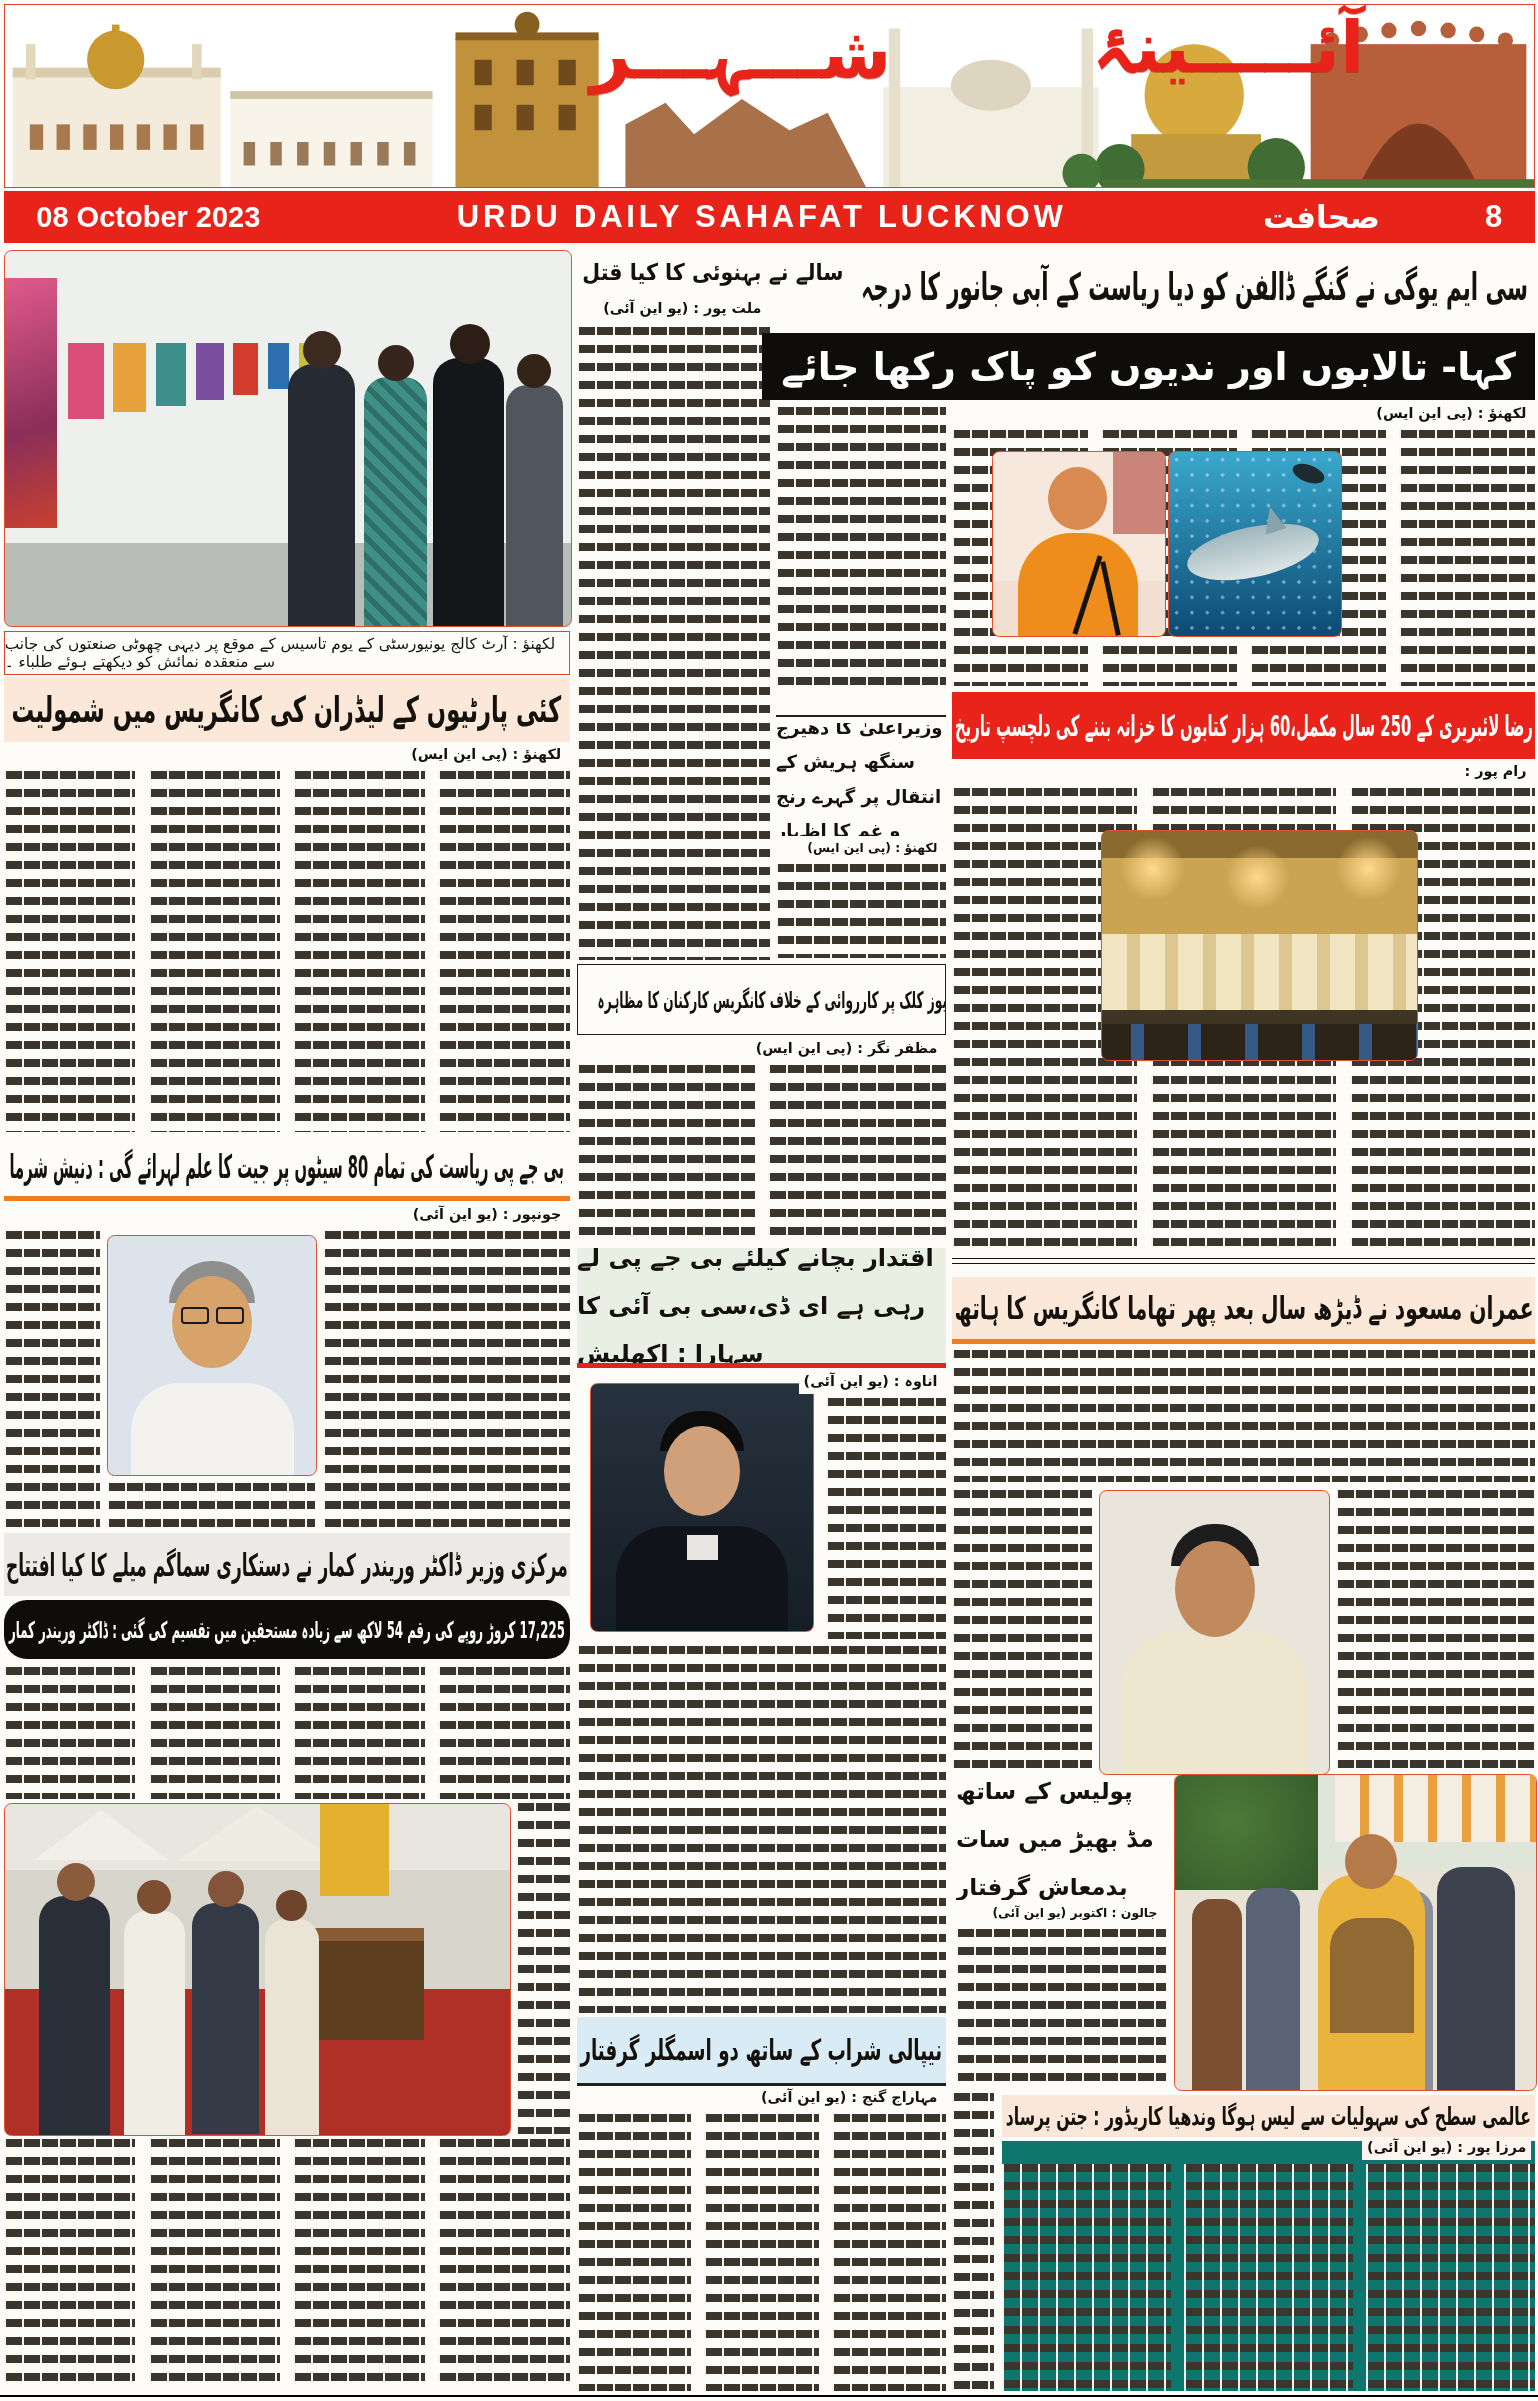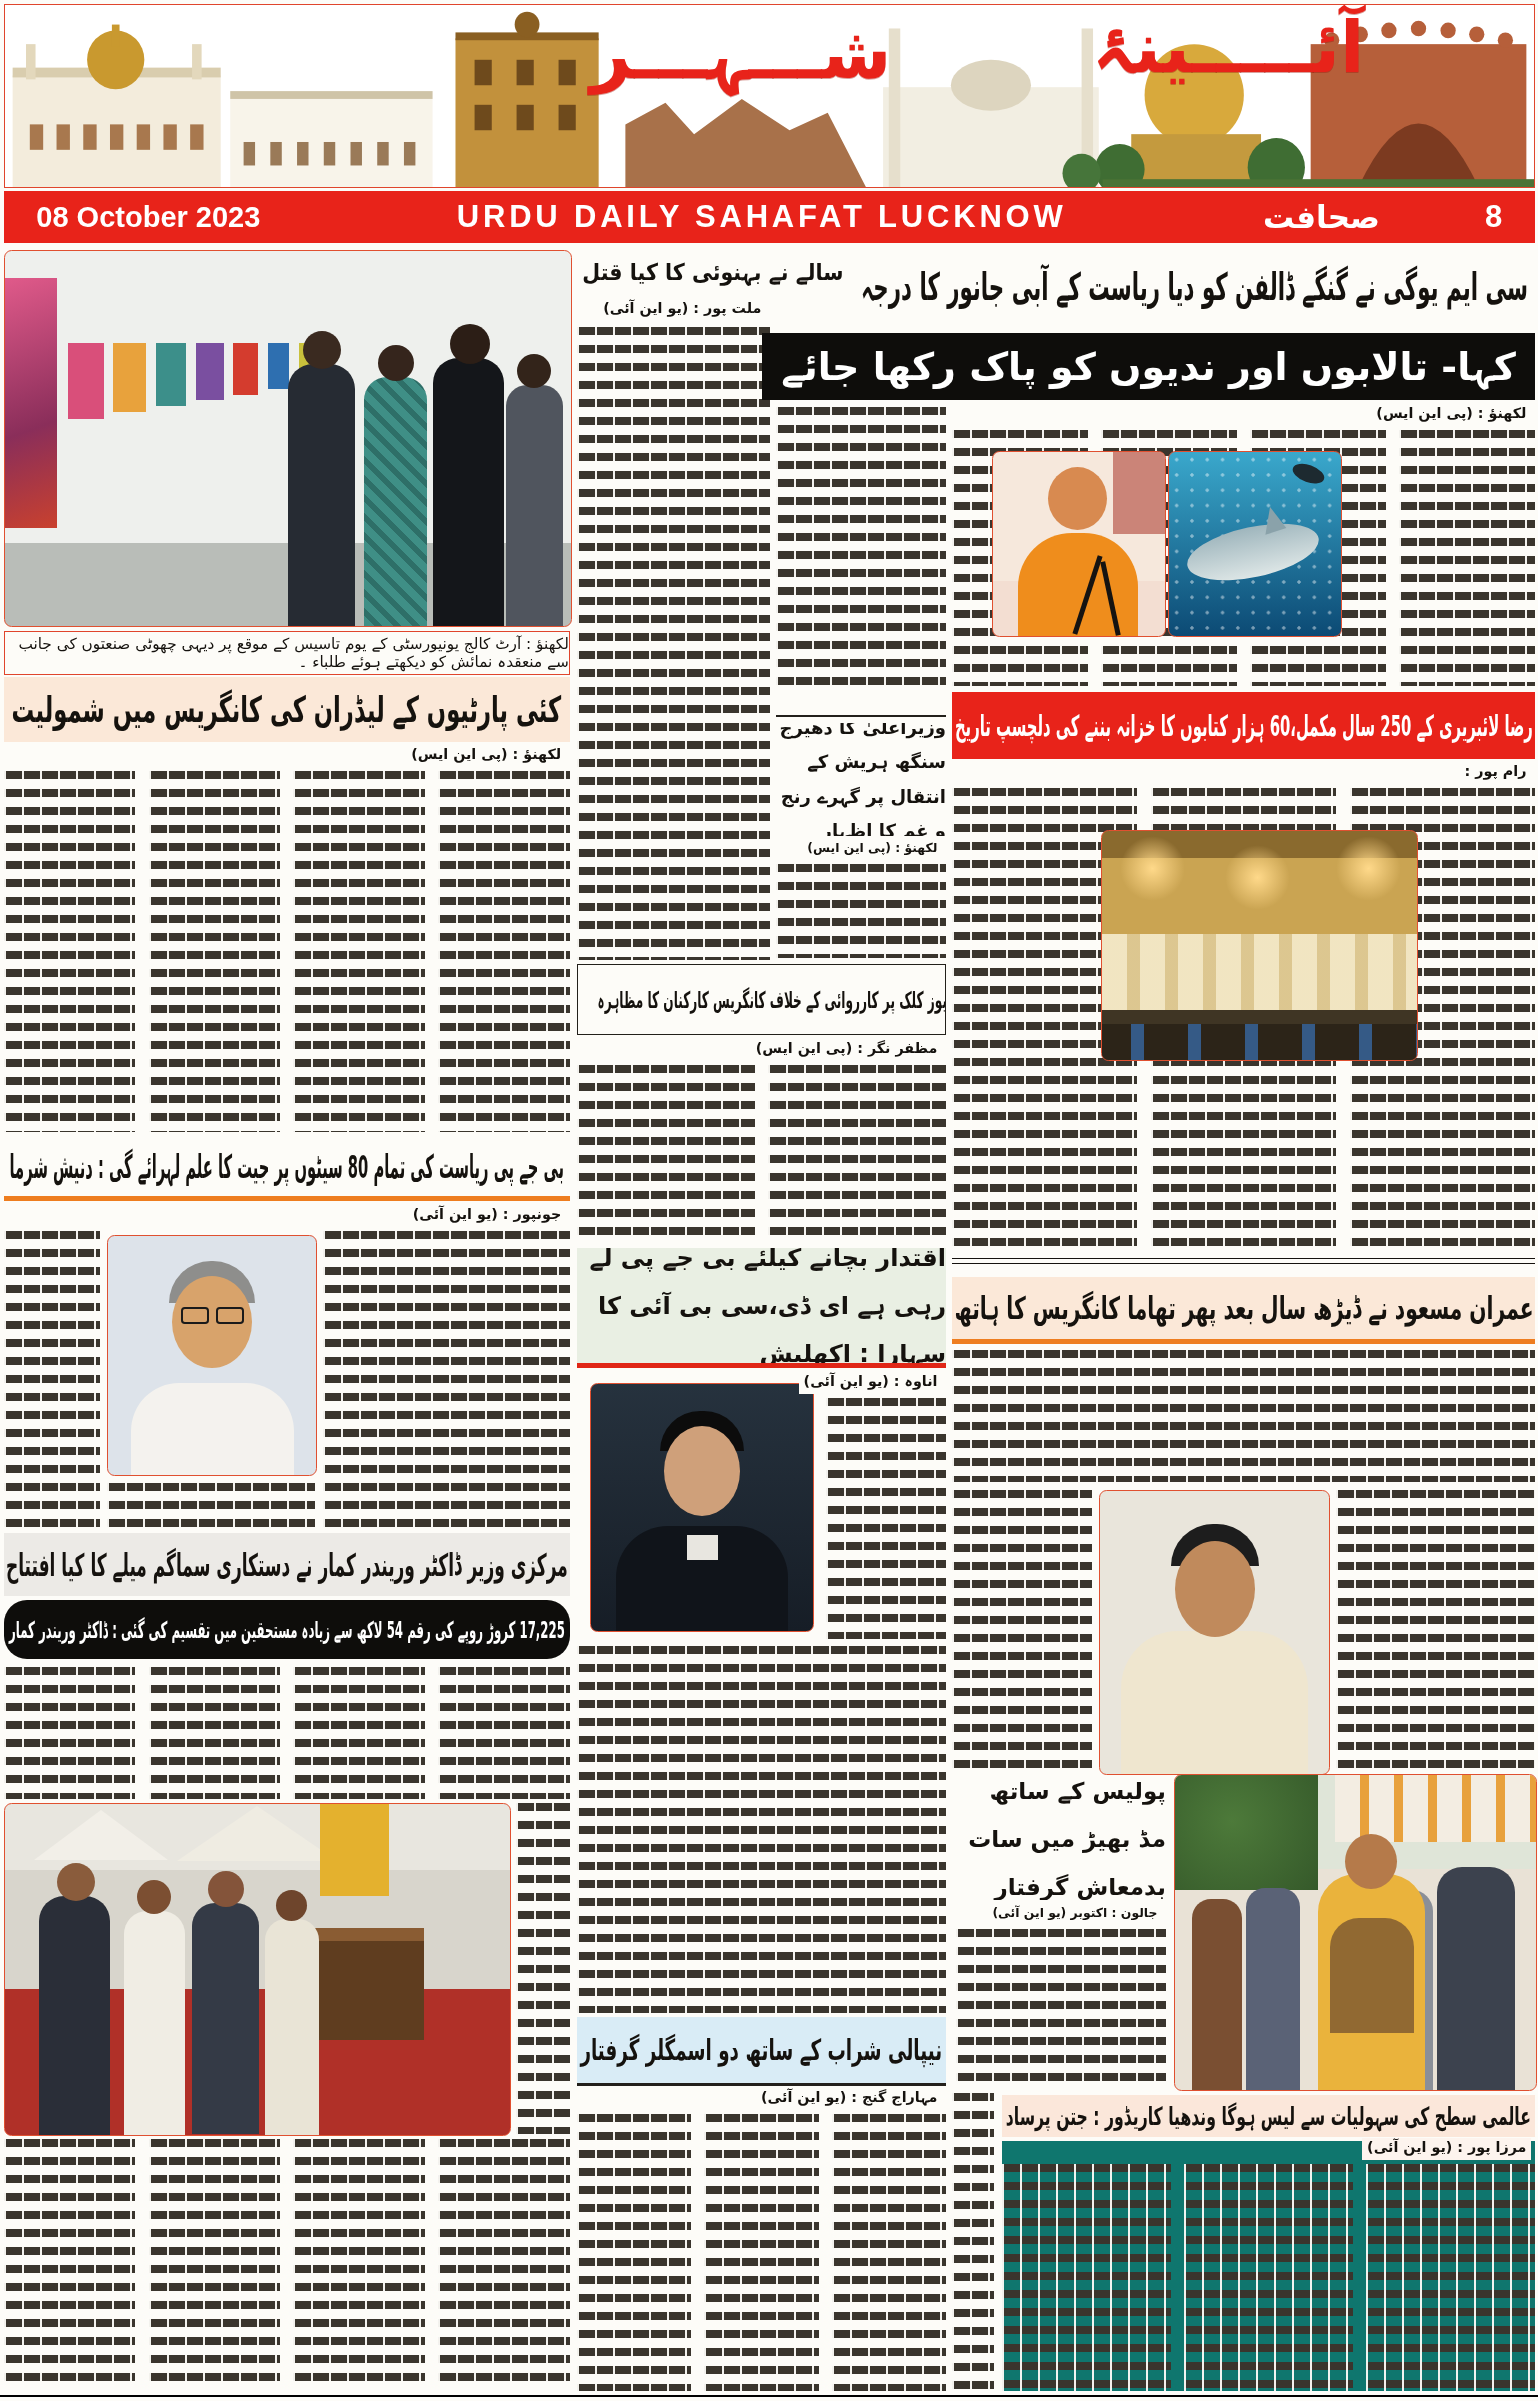--- a/index.html
+++ b/index.html
@@ -9,21 +9,21 @@
   #sheet{position:relative;width:1539px;height:2401px;background:var(--paper);
          font-family:"DejaVu Sans",sans-serif;color:var(--ink);overflow:hidden;}
   .abs{position:absolute;}
   
   .t{background-image:
       repeating-linear-gradient(90deg, rgba(253,252,248,.95) 0 1.9px, rgba(253,252,248,0) 1.9px 18px),
       repeating-linear-gradient(180deg,#3a352d 0 7.6px, rgba(0,0,0,0) 7.6px 18px);}
   .cols{position:absolute;display:flex;gap:13.4px;}
   .cols .c{flex:1;}
   .h{display:flex;align-items:center;justify-content:center;font-weight:700;
-     direction:rtl;text-align:right;overflow:hidden;color:var(--ink);}
+     direction:rtl;text-align:left;overflow:hidden;color:var(--ink);}
   .fit{display:inline-block;white-space:nowrap;transform-origin:center;}
   .dl{position:absolute;top:-2.9px;right:3.8px;font-size:14.3px;font-weight:700;direction:rtl;
       background:var(--paper);padding:0 4.8px 2.9px;z-index:3;line-height:19px;}
   .bar-black{background:#0e0d0b;color:#fff;}
   .bar-red{background:var(--red);color:#fff;}
   .box{border:1.9px solid #23201b;background:var(--paper);padding-left:26px;}
   .orule{border-bottom:5.7px solid #ee7d1f;}
   .rrule{border-bottom:5.7px solid #e02616;}
   .krule{border-bottom:3.8px solid #23201c;}
   .dbl{border-top:1.9px solid #15120e;border-bottom:1px solid #15120e;height:3.8px;}

